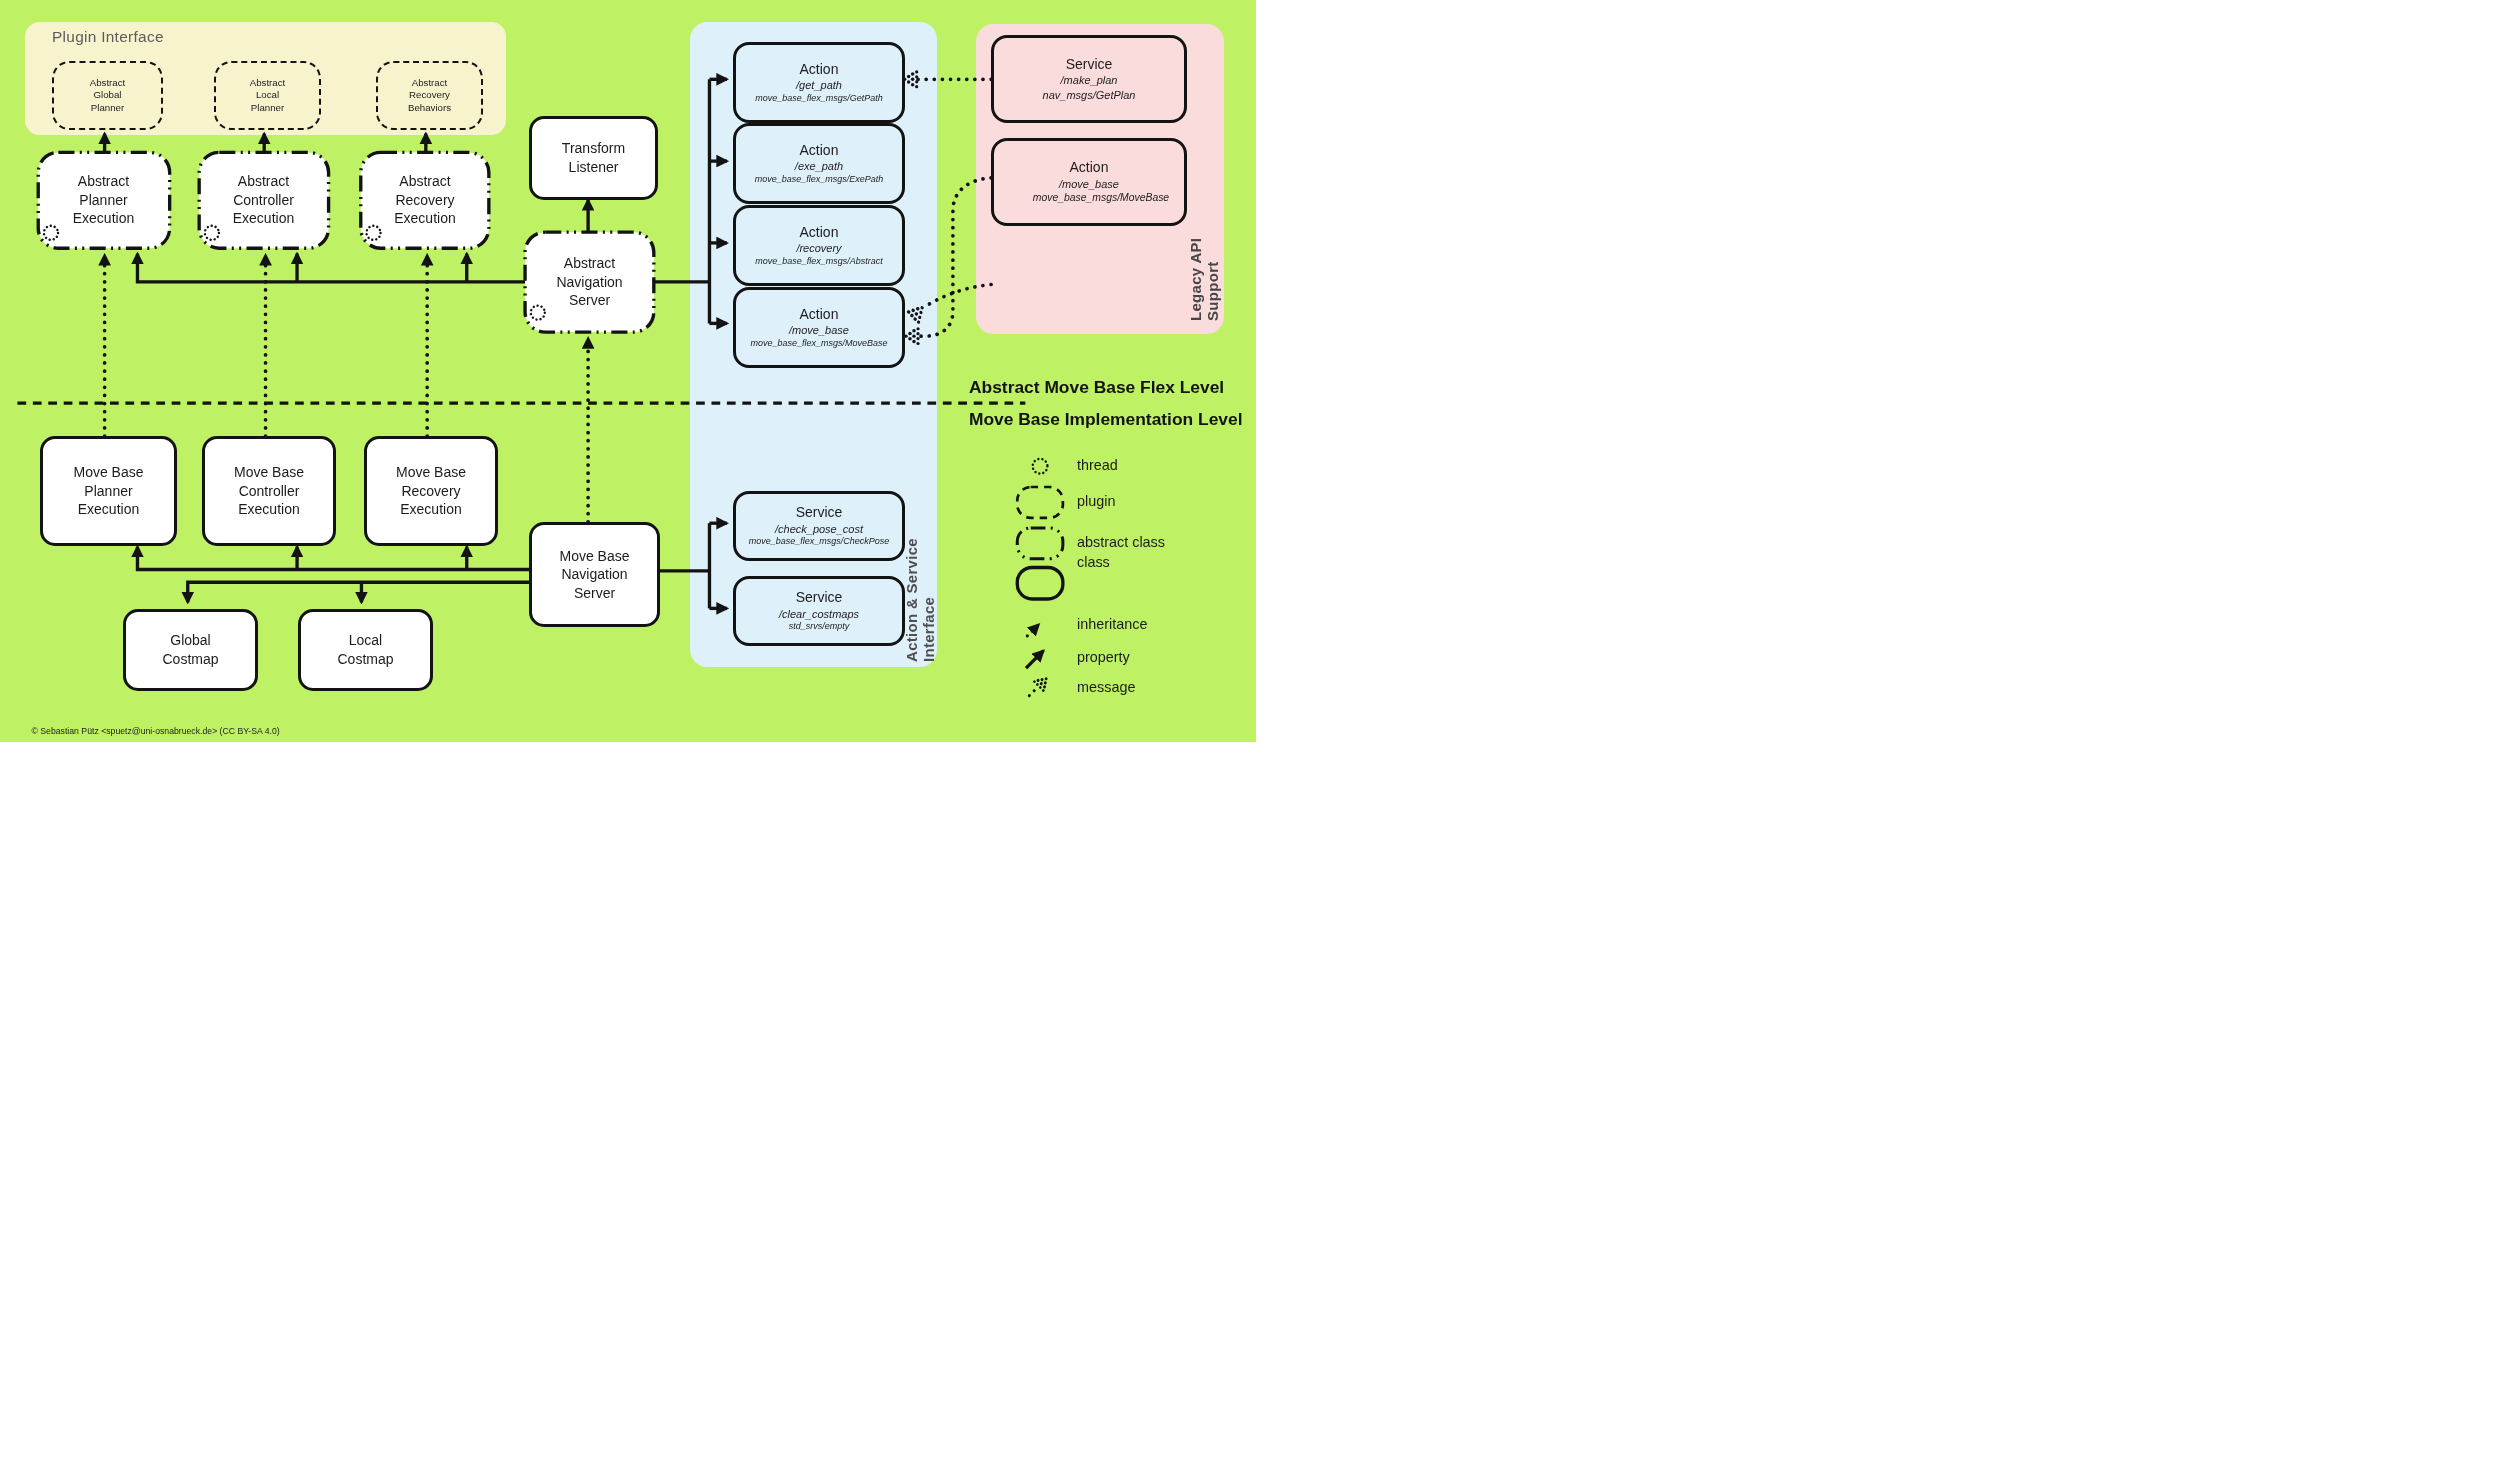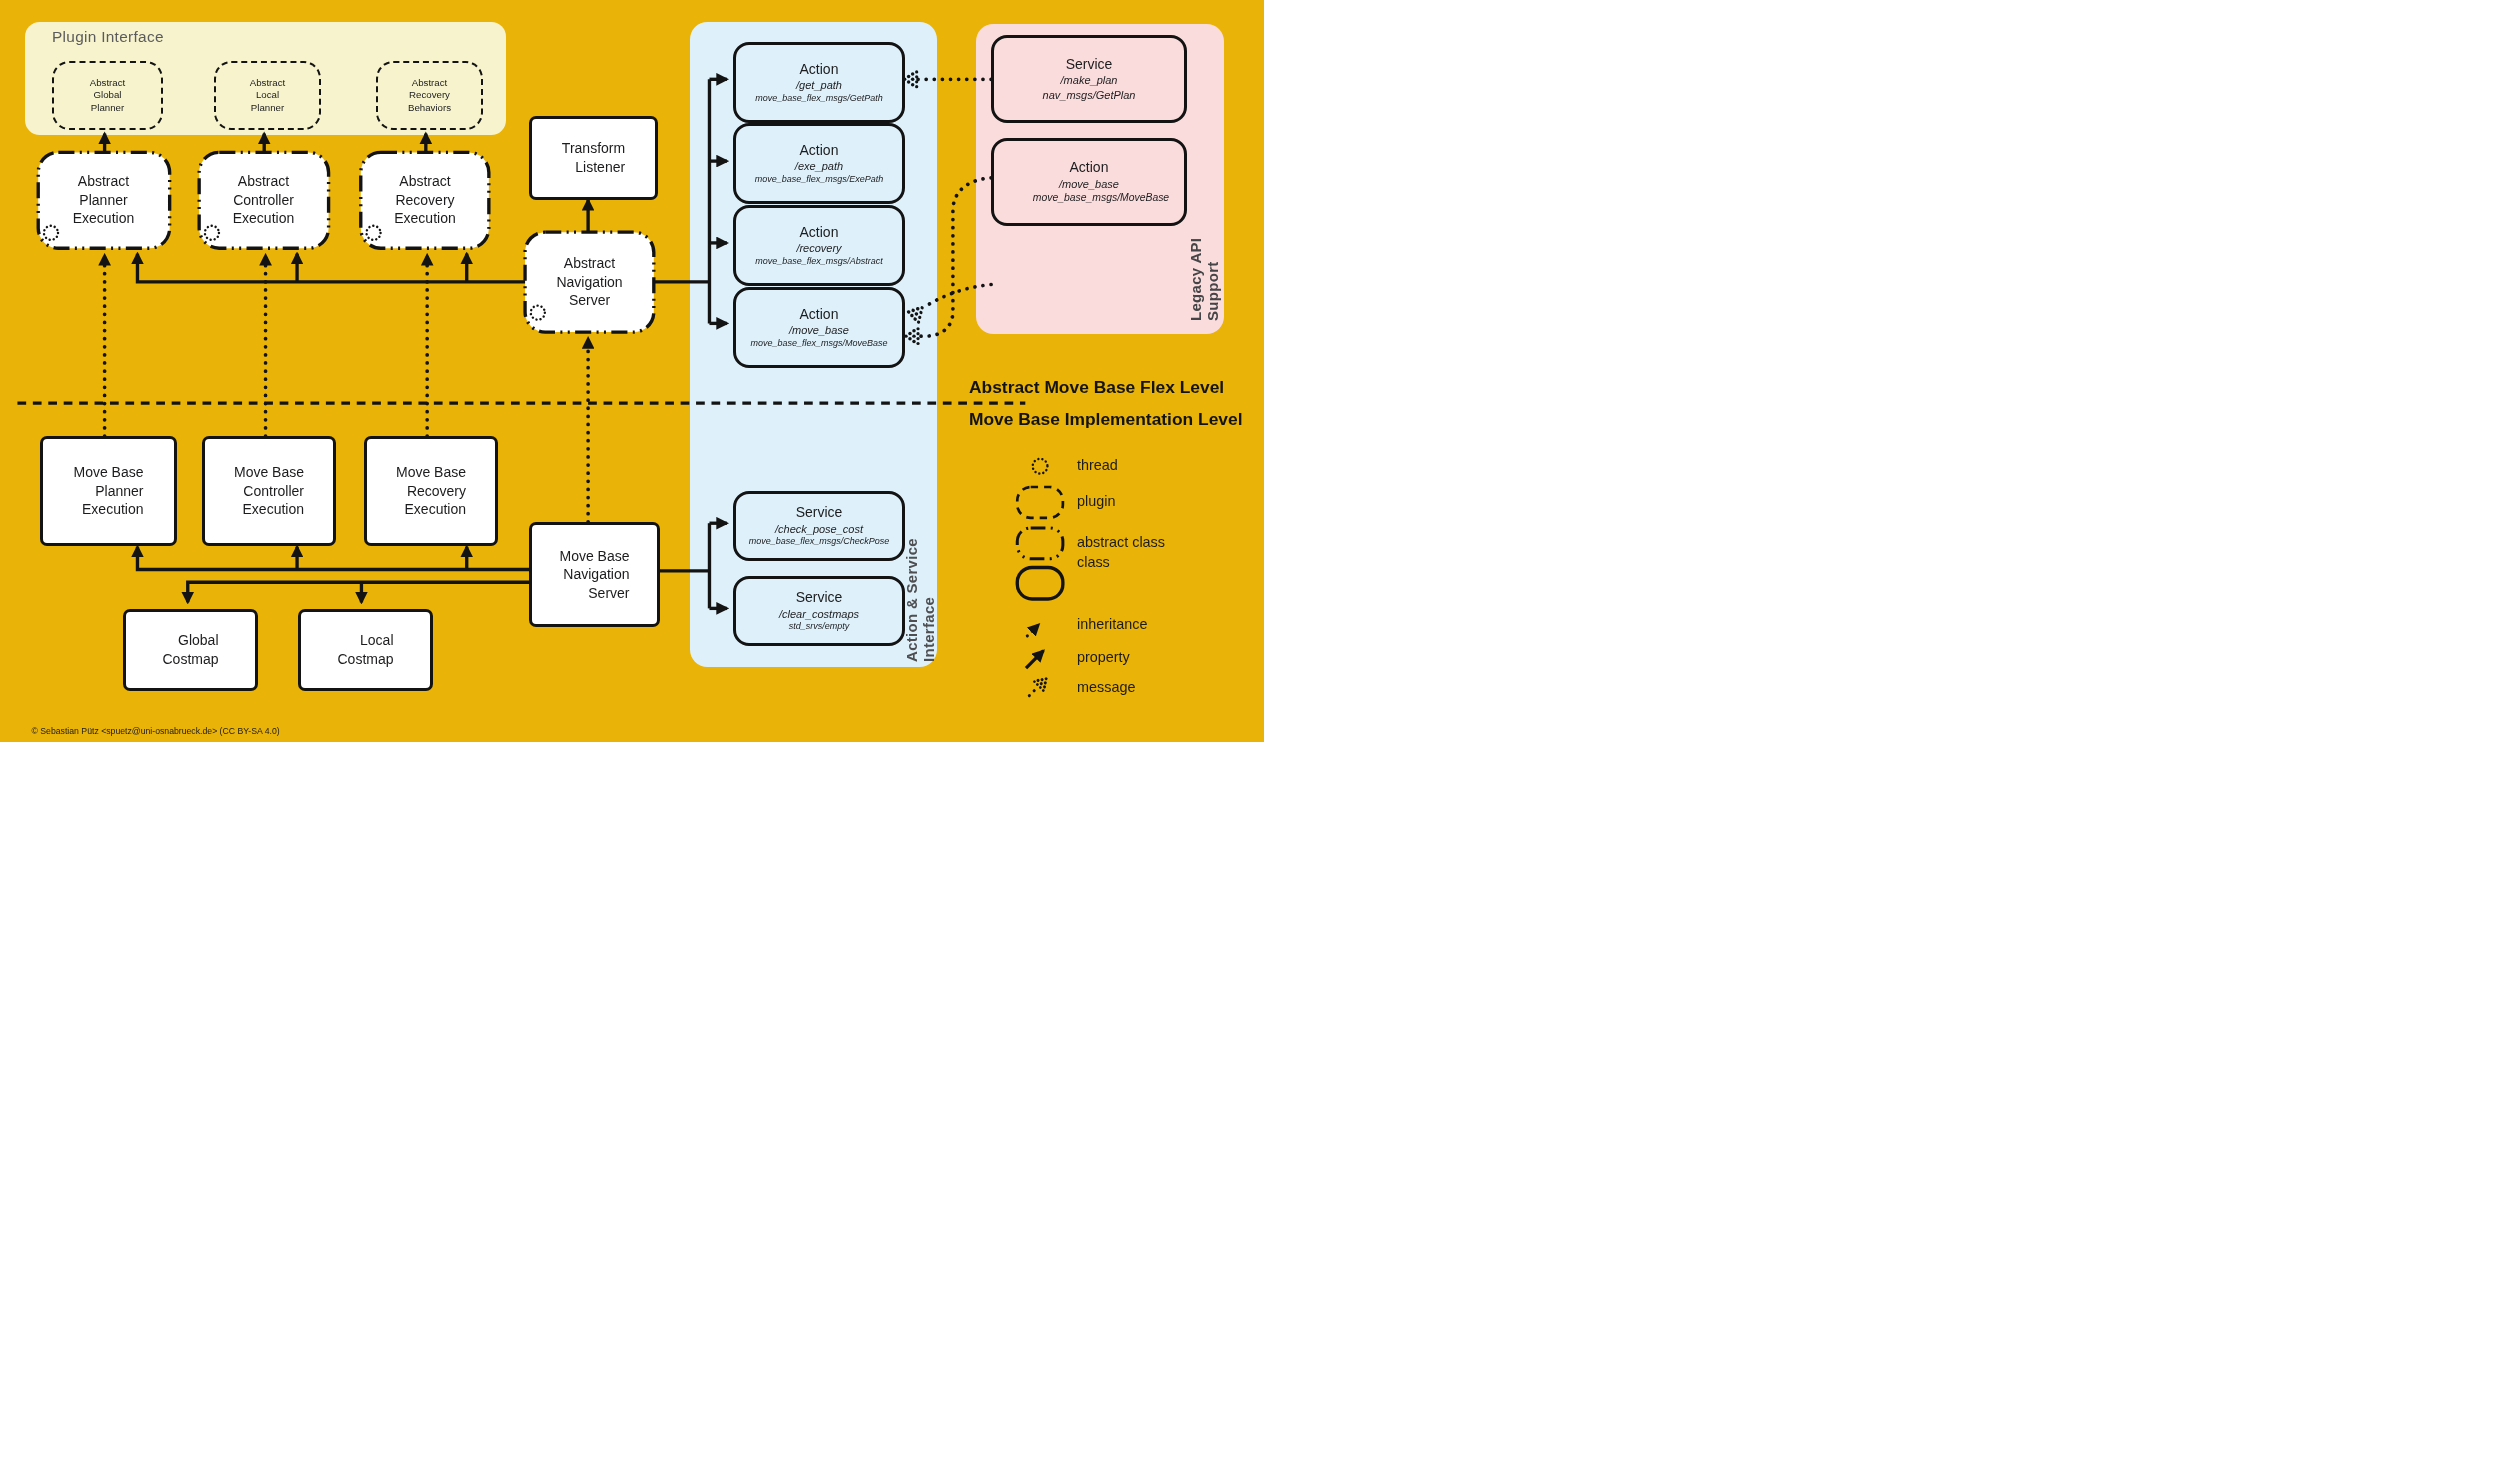--- a/index.html
+++ b/index.html
@@ -1,29 +1,29 @@
 <!DOCTYPE html>
 <html style="font-size:10.7px"><head>
 <meta charset="utf-8">
 <style>
   html,body{margin:0;padding:0;background:#fff;}
   #stage{
-    position:relative;width:1256px;height:742px;background:#eab308;overflow:hidden;
-    font-family:"Liberation Sans","DejaVu Sans",sans-serif;color:#1c1c1e;padding-left:8px;
+    position:relative;width:1256px;height:742px;background:#bef264;overflow:hidden;
+    font-family:"Liberation Sans","DejaVu Sans",sans-serif;color:#1c1c1e;
   }
   .panel{position:absolute;border-radius:17.4px;}
   #panel-plugin{left:25px;top:22px;width:481px;height:113px;background:#f6f3cd;border-radius:14.8px;}
   #panel-action{left:690px;top:22px;width:247px;height:645px;background:#def0fa;}
   #panel-legacy{left:976px;top:24px;width:248px;height:310px;background:#fadcdc;}
 
   svg#wires{position:absolute;left:0;top:0;z-index:2;}
   .panel{z-index:1;}
   .node{position:absolute;z-index:3;display:flex;flex-direction:column;align-items:center;
         justify-content:center;text-align:center;white-space:pre-line;}
-  .class-box{border:3.4px solid #131313;border-radius:7px;background:#ffffff;text-align:right;}
+  .class-box{border:3.4px solid #131313;border-radius:15px;background:#ffffff;}
   .blue-box{border:3.4px solid #131313;border-radius:16px;background:#def0fa;}
   .pink-box{border:3.4px solid #131313;border-radius:16px;background:#fadcdc;}
   .ghost{background:transparent;border:none;}
   .dashed-box{border:2.7px dashed #131313;border-radius:17.4px;background:transparent;}
   .fs21{font-size:14px;line-height:1.33;}
   .fs14{font-size:9.7px;line-height:1.3;}
   .iface-type{font-size:14px;line-height:1.25;}
   .iface-name{font-size:11px;font-style:italic;line-height:1.3;}
   .iface-msg{font-size:9px;font-style:italic;line-height:1.3;}
   .legacy .iface-name{font-size:11px;}

